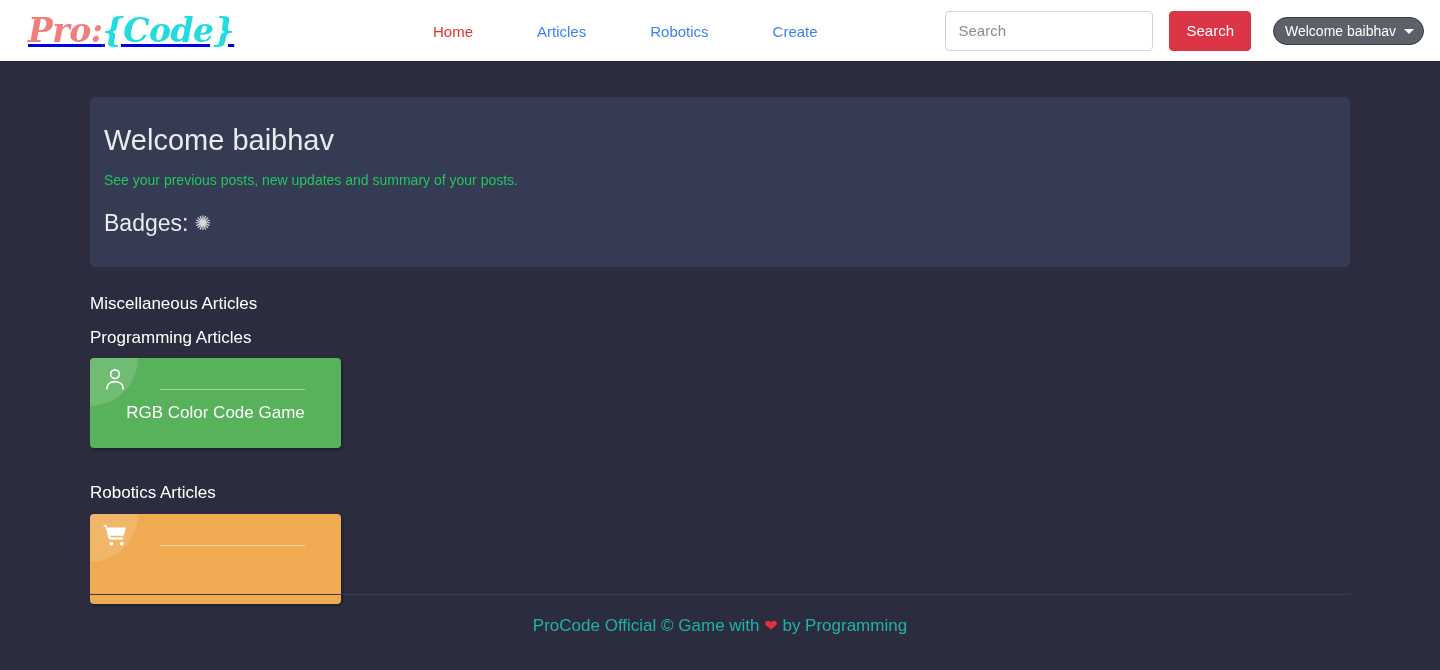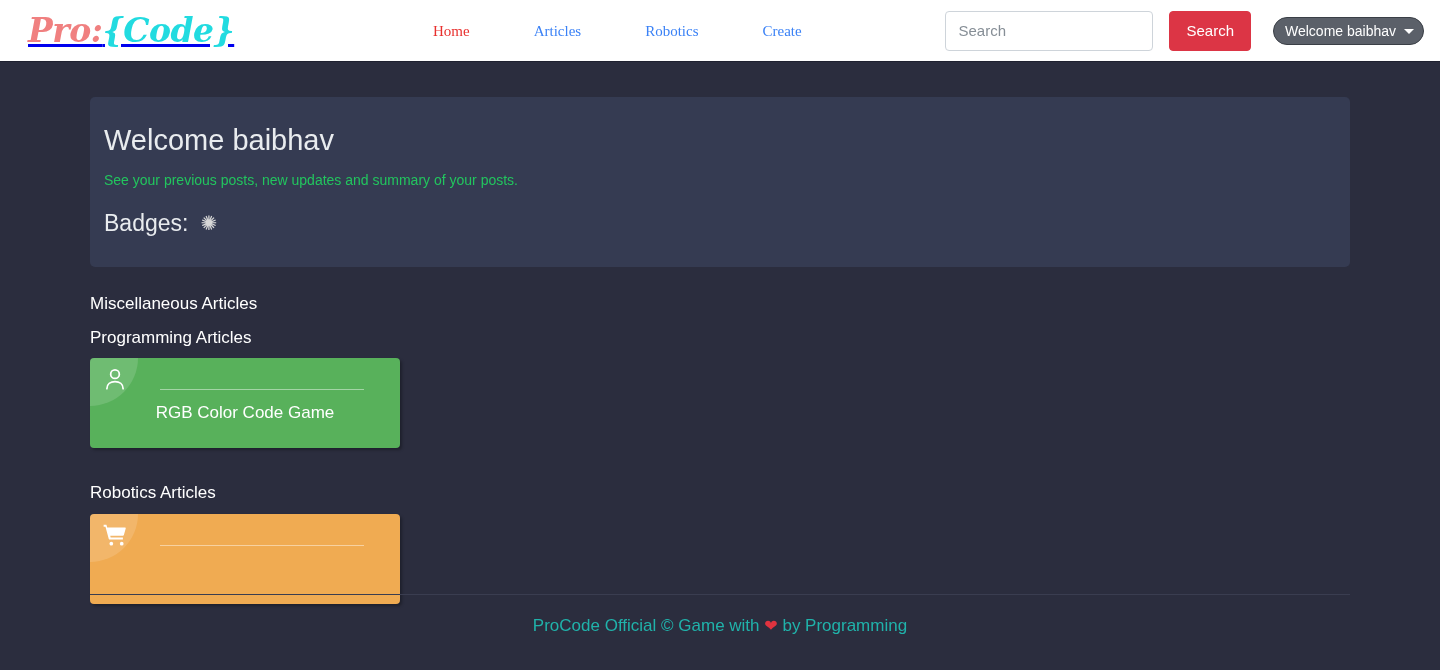--- a/index.html
+++ b/index.html
@@ -41,21 +41,20 @@
   .brand .brand-code { color: #22dbe0; }
 
   .nav-links {
     display: flex;
     align-items: center;
     gap: 64px;
     position: absolute;
     left: 433px;
     top: 50%;
     transform: translateY(-50%);
-    font-family: Liberation Serif, serif;
   }
   .nav-link {
     font-size: 15px;
     color: #3b82f6;
     text-decoration: none;
     white-space: nowrap;
     cursor: pointer;
   }
   .nav-link.active { color: #e8302e; }
 
@@ -155,39 +154,39 @@
   .jumbo-lead {
     font-size: 14px;
     color: #22c55e;
     margin-bottom: 22px;
   }
   .jumbo-badges {
     font-size: 23px;
     color: #e9ecef;
     display: flex;
     align-items: center;
-    gap: 12px;
+    gap: 6px;
   }
   .badge-glyph {
     font-size: 20px;
     line-height: 1;
     color: #d8d8d8;
   }
 
   .section-title {
     font-size: 17px;
     color: #ffffff;
     font-weight: normal;
     margin: 0 0 4px 0;
     line-height: 1.75;
   }
 
   .card {
     position: relative;
-    width: 310px;
+    width: 251px;
     height: 90px;
     border-radius: 4px;
     overflow: hidden;
     margin-top: 6px;
     margin-bottom: 30px;
     box-shadow: 2px 2px 3px rgba(0,0,0,0.30);
     cursor: pointer;
   }
   .card.green  { background: #58b15b; }
   .card.orange { background: #f0ab52; }

